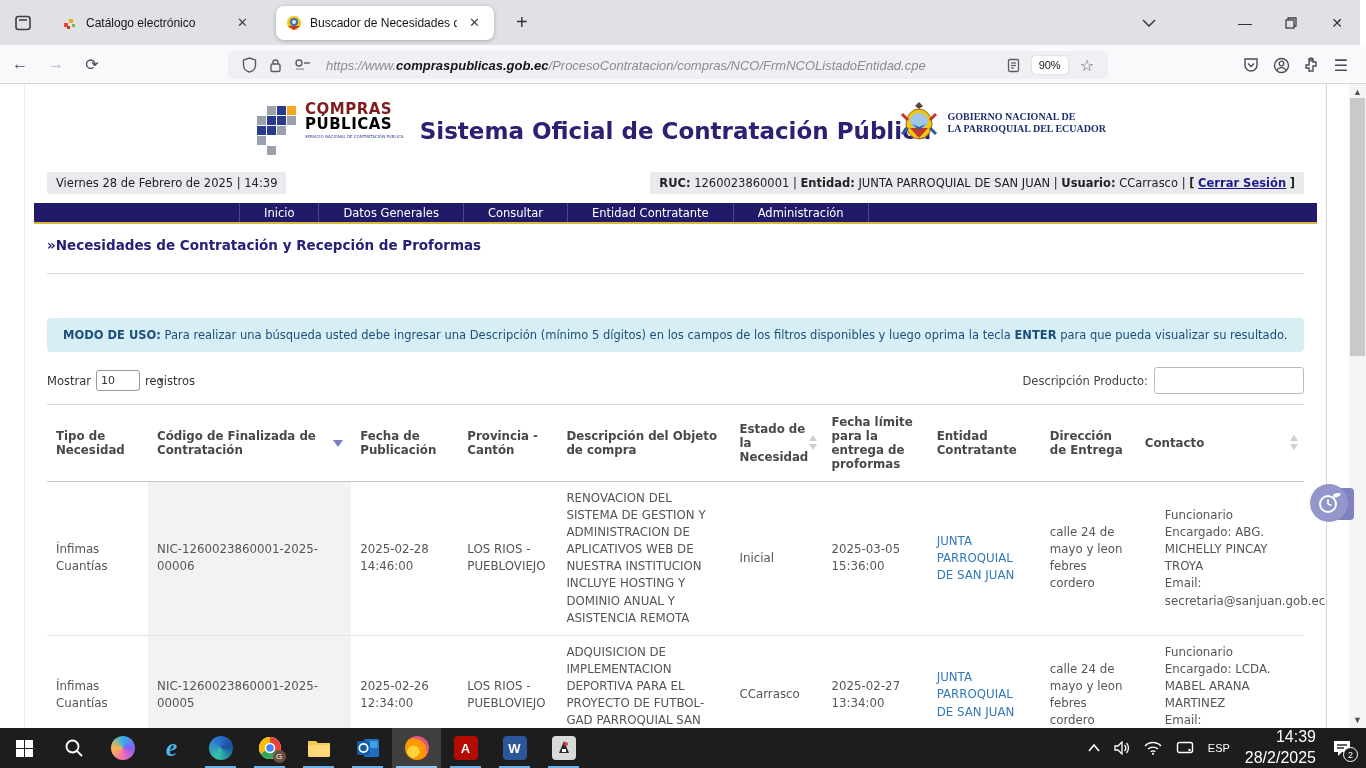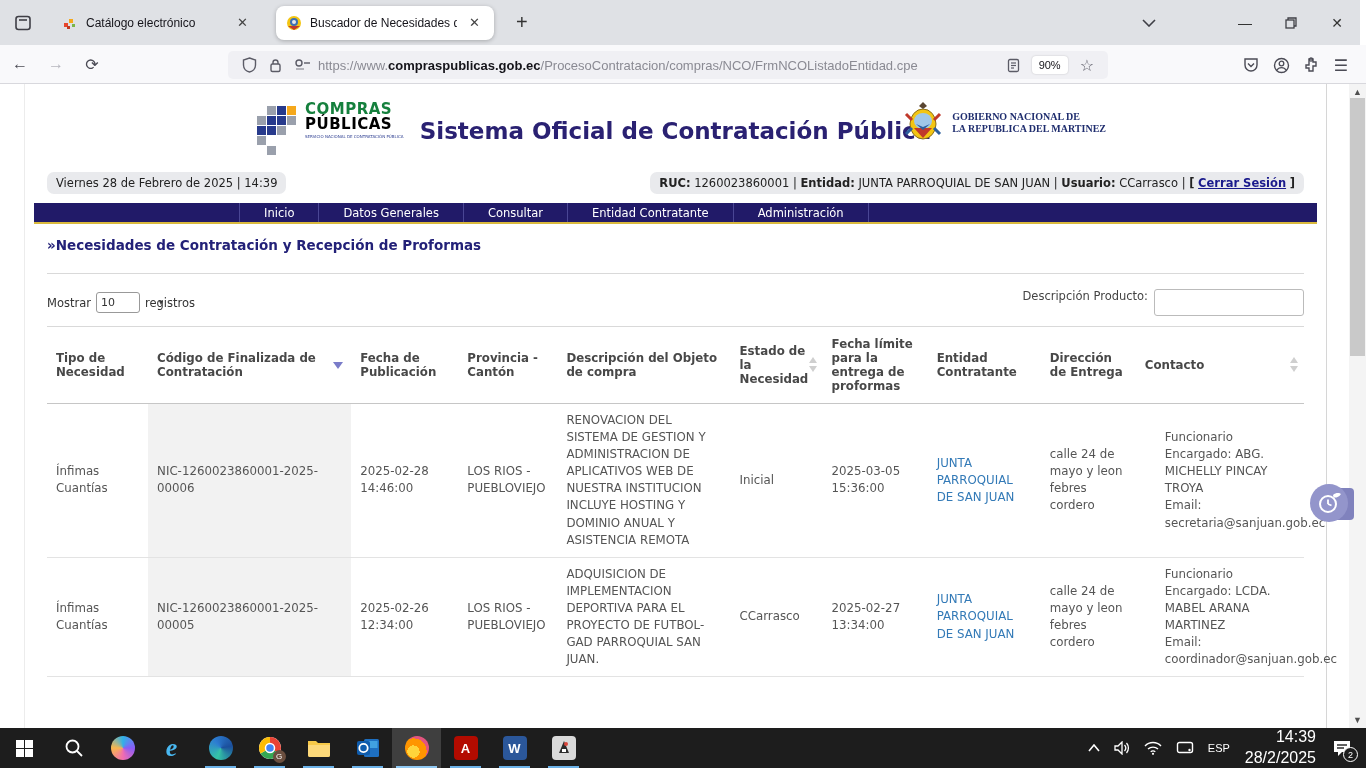--- a/index.html
+++ b/index.html
@@ -27,22 +27,22 @@
   .toolbar { position:absolute; left:0; top:45px; width:1366px; height:39px;
              background:#f9f9fb; border-bottom:1px solid #d8d8dd;
              display:flex; align-items:center; }
   .nav-btn { width:32px; height:30px; display:flex; align-items:center;
              justify-content:center; color:#4b4b55; font-size:16px; margin-left:4px; }
   .nav-btn.dim { color:#b6b6be; }
   .urlbar { position:absolute; left:228px; top:6px; width:880px; height:28px;
             background:#f0f0f4; border-radius:5px; display:flex; align-items:center;
             padding:0 8px; }
   .urlbar .uicon { margin:0 6px; color:#5b5b66; display:flex; align-items:center; }
-  .url-text { font-size:13px; color:#8a8a93; flex:1;
-              white-space:nowrap; overflow:hidden; }
+  .url-text { font-size:13px; color:#8a8a93; margin-left:8px; flex:1;
+              white-space:nowrap; overflow:hidden;font-style:italic; }
   .url-text b { color:#15141a; font-weight:600; }
   .zoom-pill { background:#fff; border-radius:4px; font-size:11px; color:#15141a;
                padding:3px 7px; margin:0 6px; box-shadow:0 0 2px rgba(0,0,0,.2); }
   .tb-right { position:absolute; right:10px; top:6px; display:flex; align-items:center; }
   .tb-right .uicon { width:30px; height:28px; display:flex; align-items:center;
                      justify-content:center; color:#4b4b55; }
 
   
   .viewport { position:absolute; left:0; top:84px; width:1366px; height:644px;
               background:#fff; overflow:hidden;
@@ -60,31 +60,31 @@
 
   .site-header { position:relative; height:88px; }
   .logo-cp { position:absolute; left:210px; top:18px; display:flex; }
   .logo-px { width:42px; height:46px; display:grid;
              grid-template-columns:repeat(4,9px); grid-auto-rows:9px; gap:1px;
              margin-right:6px; margin-top:4px; }
   .logo-px i { background:#9aa0ac; }
   .logo-px i.b { background:#273a8c; } .logo-px i.o { background:#f5a81c; }
   .logo-px i.x { background:transparent; }
   .logo-cp-text { line-height:1; }
-  .logo-cp-text .l1 { font-size:15px; font-weight:bold; color:#15803d; letter-spacing:.5px; }
+  .logo-cp-text .l1 { font-size:15px; font-weight:bold; color:#7f1d1d; letter-spacing:.5px; }
   .logo-cp-text .l2 { font-size:15px; font-weight:bold; color:#000000; letter-spacing:.5px; }
   .logo-cp-text .l3 { font-size:4px; color:#2a3b8f; margin-top:3px; }
   .site-title { position:absolute; left:0; right:0; top:34px; text-align:center;
                 font-size:23px; font-weight:bold; color:#2a2172; }
   .gov-logo { position:absolute; right:198px; top:16px; display:flex; align-items:center; }
   .gov-text { margin-left:8px; font-family:"Liberation Serif", serif;
               font-size:10px; font-weight:bold; color:#1f2d6e; line-height:1.25; }
 
   .bars-row { display:flex; justify-content:space-between; font-size:11.5px; color:#222; }
-  .bar-box { background:#e9eaed; border-radius:7px; padding:4px 9px; white-space:nowrap; }
+  .bar-box { background:#e9eaed; border-radius:2px; padding:4px 9px; white-space:nowrap; }
   .bar-box b { font-weight:bold; }
   .logout-link { color:#1a1a8c; font-weight:bold; text-decoration:underline; }
 
   .mainnav { margin:9px -13px 0; height:21px; background:#211a68; display:flex;
              align-items:center; padding-left:205px; border-bottom:2px solid #d9b93d; }
   .mainnav .nav-item { color:#fff; font-size:11.5px; padding:0 24px; height:100%;
              display:flex; align-items:center; border-left:1px solid #4a4694; }
   .mainnav .nav-item:last-child { border-right:1px solid #4a4694; }
 
   .page-title { margin-top:13px; padding-bottom:20px; border-bottom:1px solid #d9d9d9;
@@ -93,21 +93,21 @@
   .usage-box { margin-top:44px; background:#d7eef4; border-radius:4px;
                padding:10px 16px; font-size:11.5px; color:#1c4f7c; }
   .usage-box b { font-weight:bold; }
 
   .controls-row { margin-top:15px; display:flex; align-items:center;
                   font-size:11.5px; color:#333; }
   .select-box { display:inline-flex; align-items:center; justify-content:space-between;
                 width:44px; height:21px; border:1px solid #999; border-radius:3px;
                 background:#fff; margin:0 5px; padding:0 4px; font-size:11px;gap:44px; }
   .select-box .chev { font-size:8px; color:#444; }
-  .filter-wrap { margin-left:auto; display:flex; }
+  .filter-wrap { margin-left:auto; display:flex; align-items:center; }
   .filter-wrap label { margin-right:6px; color:#444; }
   .filter-input { width:150px; height:27px; border:1px solid #bbb; border-radius:3px;
                   background:#fff; }
 
   
   table.datatable { margin-top:10px; width:100%; border-collapse:collapse;
                     border-top:1px solid #d9d9d9; font-size:11.8px; color:#555;
                     table-layout:fixed; }
   .datatable th { font-weight:bold; color:#484848; text-align:left;
                   vertical-align:middle; padding:10px 9px;
@@ -302,21 +302,21 @@
           <ellipse cx="21" cy="24" rx="13" ry="15" fill="#f3c512" stroke="#8a6d1a"></ellipse>
           <ellipse cx="21" cy="21" rx="9" ry="8" fill="#9fc7e8"></ellipse>
           <path d="M12 28 H30 L21 38 Z" fill="#c0392b"></path>
           <path d="M14 24 L21 30 L28 24 L21 27 Z" fill="#2c5f9e"></path>
           <path d="M17 6 L21 2 L25 6 L21 9 Z" fill="#5a4632"></path>
           <path d="M4 14 L10 20 M38 14 L32 20" stroke="#c0392b" stroke-width="3"></path>
           <path d="M4 34 L10 28 M38 34 L32 28" stroke="#2c5f9e" stroke-width="3"></path>
         </svg>
         <div class="gov-text">
           <div>GOBIERNO NACIONAL DE</div>
-          <div>LA REPUBLICA DEL MARTINEZ</div>
+          <div>LA PARROQUIAL DEL ECUADOR</div>
         </div>
       </div>
     </div>
 
     <div class="bars-row">
       <div class="bar-box">
         <span>Viernes 28 de Febrero de 2025 | 14:39</span>
       </div>
       <div class="bar-box">
         <b>RUC:</b>
@@ -337,20 +337,26 @@
     <div class="mainnav">
       <div class="nav-item">Inicio</div>
       <div class="nav-item">Datos Generales</div>
       <div class="nav-item">Consultar</div>
       <div class="nav-item">Entidad Contratante</div>
       <div class="nav-item">Administración</div>
     </div>
 
     <div class="page-title">»Necesidades de Contratación y Recepción de Proformas</div>
 
+    <div class="usage-box">
+      <b>MODO DE USO:</b>
+      <span>Para realizar una búsqueda usted debe ingresar una Descripción (mínimo 5 dígitos) en los campos de los filtros disponibles y luego oprima la tecla</span>
+      <b>ENTER</b>
+      <span>para que pueda visualizar su resultado.</span>
+    </div>
 
     <div class="controls-row">
       <span>Mostrar</span>
       <span class="select-box">
         <span>10</span>
         <span class="chev">▾</span>
       </span>
       <span>registros</span>
       <span class="filter-wrap">
         <label>Descripción Producto:</label>

